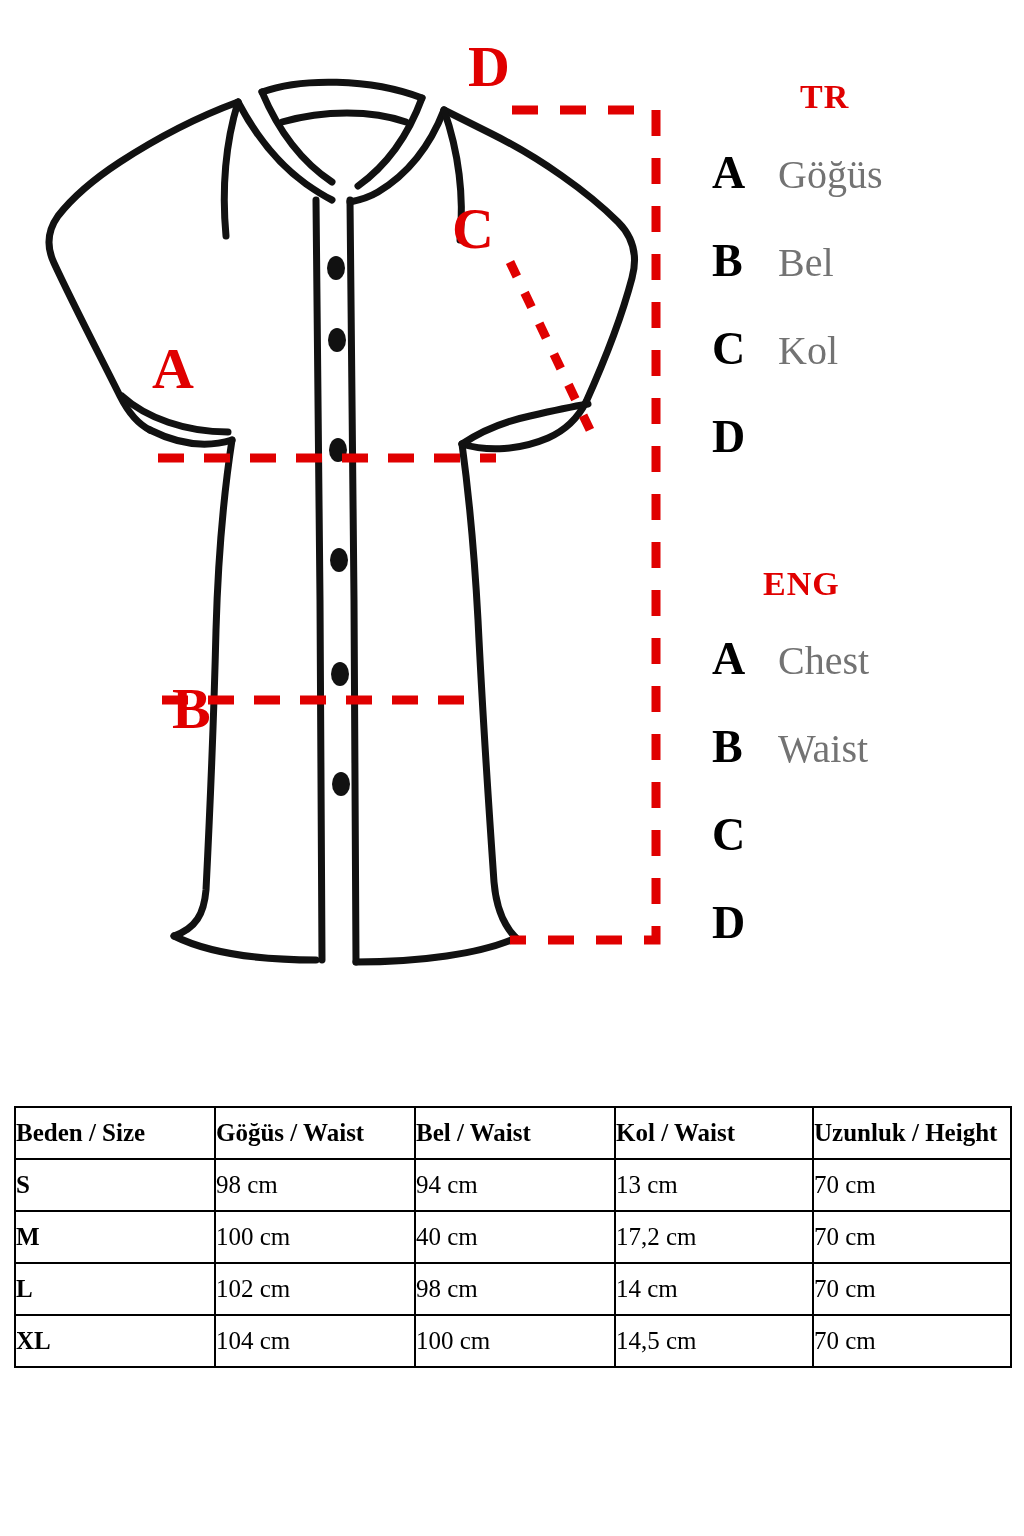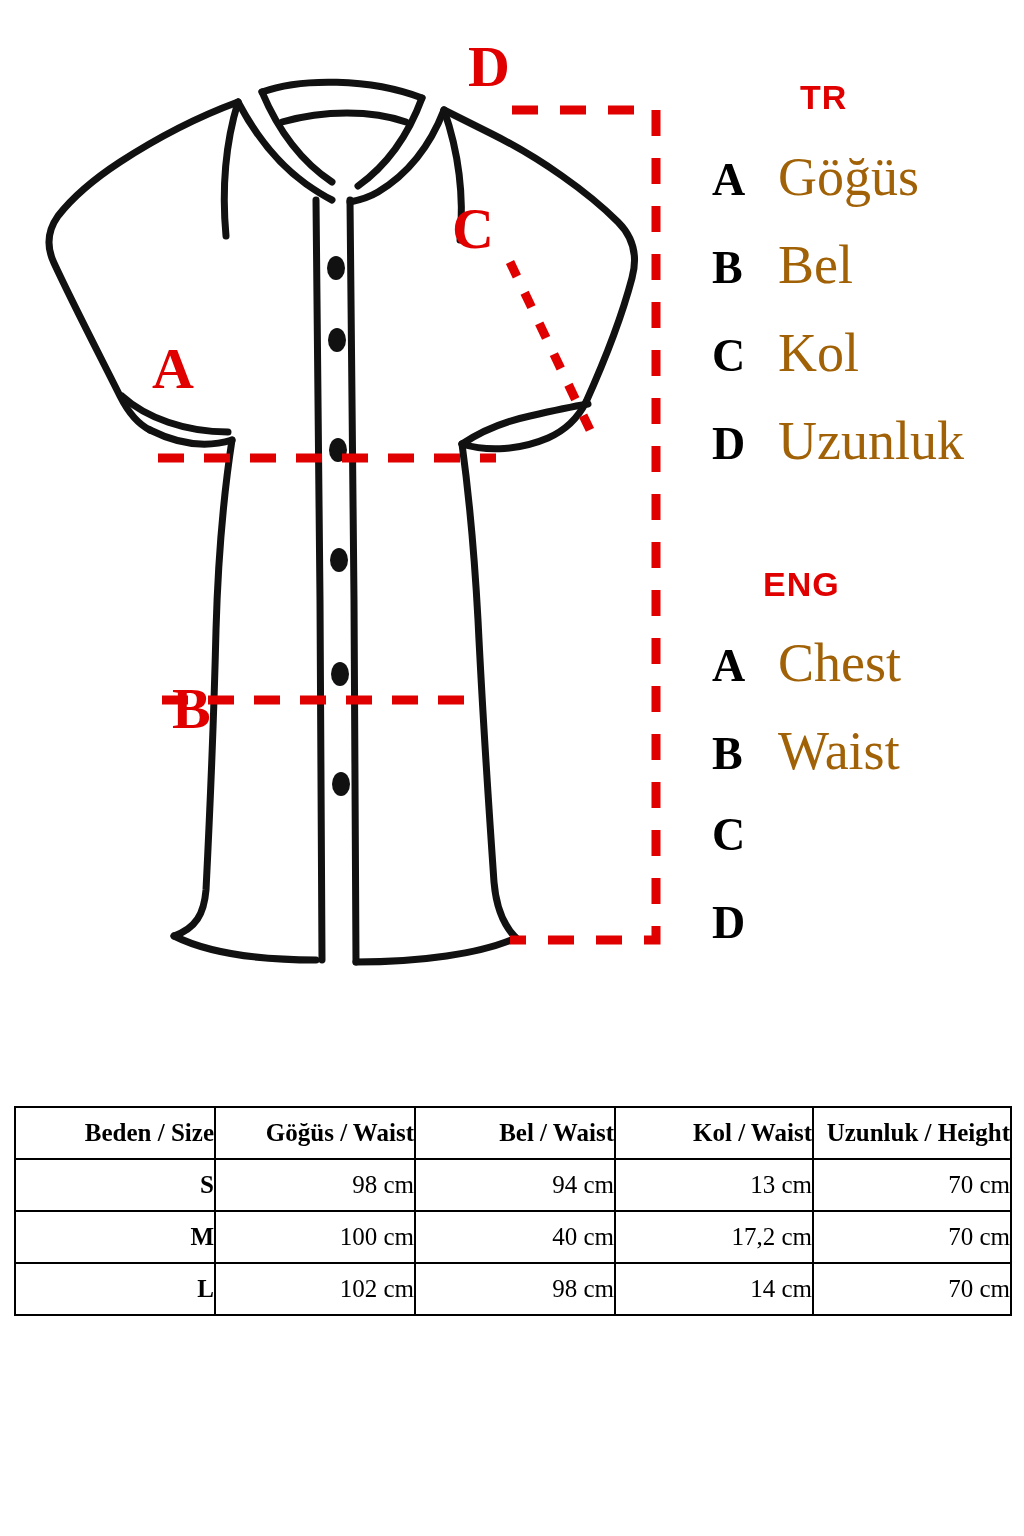--- a/index.html
+++ b/index.html
@@ -39,61 +39,61 @@
     font-family: "Liberation Serif", serif;
     font-weight: bold;
     font-size: 58px;
     line-height: 1;
   }
 
   
   .legend-title {
     position: absolute;
     color: #e00000;
-    font-family: Liberation Sans, sans-serif;
+    font-family: Liberation Serif, serif;
     font-weight: bold;
     font-size: 34px;
     letter-spacing: 1px;
   }
   .legend-row {
     position: absolute;
     display: flex;
     align-items: baseline;
     white-space: nowrap;
   }
   .legend-key {
     font-family: "Liberation Serif", serif;
     font-weight: bold;
     font-size: 46px;
     width: 66px;
     color: #000;
   }
   .legend-val {
     font-family: "Liberation Serif", serif;
-    font-size: 54px;
-    color: #a16207;
+    font-size: 40px;
+    color: #737373;
     font-weight: normal;
   }
 
   
   #size-table-wrap {
     position: absolute;
     left: 14px;
     top: 1106px;
     width: 996px;
   }
   table.size-table {
     border-collapse: collapse;
     width: 996px;
     table-layout: fixed;
   }
   table.size-table th,
   table.size-table td {
     border: 2px solid #000000;
-    text-align: right;
+    text-align: left;
     font-family: "Liberation Serif", serif;
     font-size: 25px;
     height: 50px;
     padding: 0;
   }
   table.size-table th {
     font-weight: bold;
     font-size: 25px;
   }
   table.size-table td.size-cell {
@@ -184,21 +184,20 @@
   <div class="legend-row" style="left:712px; top:234px;">
     <span class="legend-key">B</span>
     <span class="legend-val">Bel</span>
   </div>
   <div class="legend-row" style="left:712px; top:322px;">
     <span class="legend-key">C</span>
     <span class="legend-val">Kol</span>
   </div>
   <div class="legend-row" style="left:712px; top:410px;">
     <span class="legend-key">D</span>
-    <span class="legend-val">Uzunluk</span>
   </div>
 
   <span class="legend-title" style="left:763px; top:565px;">ENG</span>
 
   <div class="legend-row" style="left:712px; top:632px;">
     <span class="legend-key">A</span>
     <span class="legend-val">Chest</span>
   </div>
   <div class="legend-row" style="left:712px; top:720px;">
     <span class="legend-key">B</span>
@@ -246,15 +245,22 @@
         <td>17,2 cm</td>
         <td>70 cm</td>
       </tr>
       <tr>
         <td class="size-cell">L</td>
         <td>102 cm</td>
         <td>98 cm</td>
         <td>14 cm</td>
         <td>70 cm</td>
       </tr>
+      <tr>
+        <td class="size-cell">XL</td>
+        <td>104 cm</td>
+        <td>100 cm</td>
+        <td>14,5 cm</td>
+        <td>70 cm</td>
+      </tr>
     </tbody>
   </table>
 </div>
 
 </body></html>

